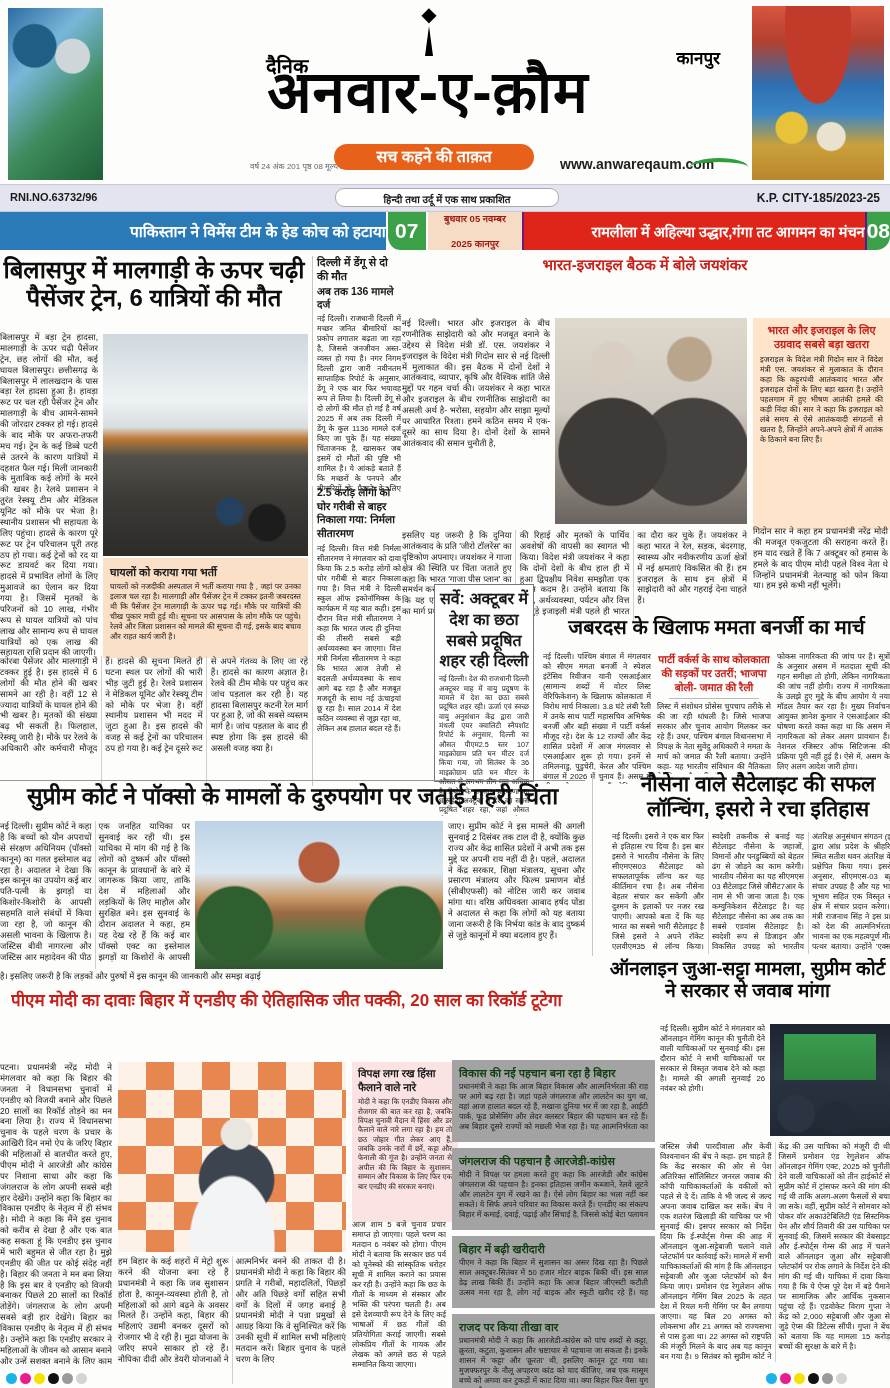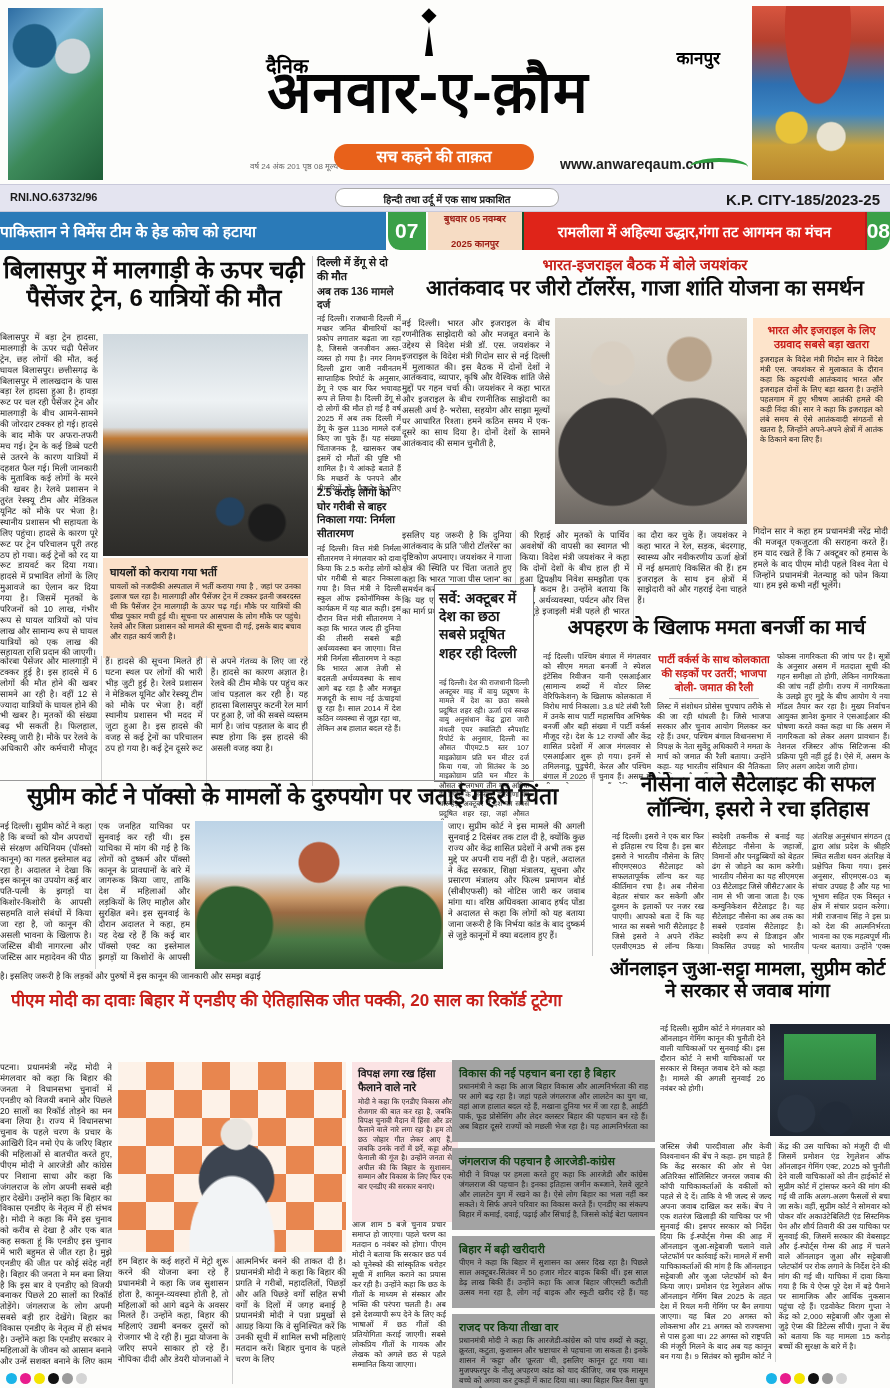--- a/index.html
+++ b/index.html
@@ -56,38 +56,38 @@
     </div>
     <div class="abs" style="left:452px;top:152px;font-size:14px;font-weight:700;color:#222;">www.anwareqaum.com</div>
     <div class="abs" style="left:582px;top:154px;width:58px;height:14px;border-top:4px solid #2f9e3f;border-radius:50%;"></div>
   </div>
 
   <div class="abs" style="left:0;top:184px;width:890px;height:26px;background:#e4e4f0;border-top:1px solid #c9c9da;border-bottom:1px solid #c9c9da;">
     <span class="abs" style="left:10px;top:6px;font-size:11px;font-weight:700;">RNI.NO.63732/96</span>
     <span class="abs" style="left:335px;top:3px;width:222px;height:17px;background:#fff;border:1px solid #aaa;border-radius:9px;text-align:center;">
       <span style="font-size:10px;font-weight:700;line-height:17px;">हिन्दी तथा उर्दू में एक साथ प्रकाशित</span>
     </span>
-    <span class="abs" style="right:10px;top:6px;font-size:15px;font-weight:700;">K.P. CITY-185/2023-25</span>
+    <span class="abs" style="right:10px;top:6px;font-size:12px;font-weight:700;">K.P. CITY-185/2023-25</span>
   </div>
 
   <div class="abs" style="left:0;top:212px;width:890px;height:38px;display:flex;">
-    <div style="width:408px;background:#2a7ab8;color:#fff;display:flex;align-items:center;justify-content:flex-start;">
+    <div style="width:408px;background:#2a7ab8;color:#fff;display:flex;align-items:center;justify-content:flex-end;">
       <span style="font-size:15.5px;font-weight:800;">पाकिस्तान ने विमेंस टीम के हेड कोच को हटाया</span>
     </div>
     <div style="width:40px;background:#3ba048;color:#fff;display:flex;align-items:center;justify-content:center;border-left:2px solid #fff;border-right:2px solid #fff;border-radius:0 0 0 14px;">
       <span style="font-size:21px;font-weight:800;">07</span>
     </div>
     <div style="width:100px;background:#f6dcc4;color:#9b1a12;text-align:center;display:flex;flex-direction:column;justify-content:space-between;">
       <span style="font-size:9.5px;font-weight:800;">बुधवार 05 नवम्बर</span>
       <span style="font-size:9.5px;font-weight:800;">2025 कानपुर</span>
     </div>
-    <div style="width:360px;background:#df2419;color:#fff;display:flex;align-items:center;justify-content:center;border-left:2px solid #14532d;">
+    <div style="width:360px;background:#df2419;color:#fff;display:flex;align-items:center;justify-content:flex-end;border-left:2px solid #701a75;">
       <span style="font-size:14.5px;font-weight:800;">रामलीला में अहिल्या उद्धार,गंगा तट आगमन का मंचन</span>
     </div>
-    <div style="flex:1;background:#3ba048;color:#fff;display:flex;align-items:center;justify-content:center;border-left:2px solid #b91c1c;border-radius:0 0 14px 0;">
+    <div style="flex:1;background:#3ba048;color:#fff;display:flex;align-items:center;justify-content:center;border-left:2px solid #4c1d95;border-radius:0 0 14px 0;">
       <span style="font-size:21px;font-weight:800;">08</span>
     </div>
   </div>
 
   <div class="abs" style="left:0;top:256px;width:308px;height:552px;">
     <div class="hl" style="width:308px;height:70px;font-size:24px;">बिलासपुर में मालगाड़ी के ऊपर चढ़ी पैसेंजर ट्रेन, 6 यात्रियों की मौत</div>
     <div class="abs txt" style="left:0;top:76px;width:98px;height:326px;">बिलासपुर में बड़ा ट्रेन हादसा, मालगाड़ी के ऊपर चढ़ी पैसेंजर ट्रेन, छह लोगों की मौत, कई घायल    बिलासपुर। छत्तीसगढ़ के बिलासपुर में लालखदान के पास बड़ा रेल हादसा हुआ है। हावड़ा रूट पर चल रही पैसेंजर ट्रेन और मालगाड़ी के बीच आमने-सामने की जोरदार टक्कर हो गई। हादसे के बाद मौके पर अफरा-तफरी मच गई। ट्रेन के कई डिब्बे पटरी से उतरने के कारण यात्रियों में दहशत फैल गई। मिली जानकारी के मुताबिक कई लोगों के मरने की खबर है। रेलवे प्रशासन ने तुरंत रेस्क्यू टीम और मेडिकल यूनिट को मौके पर भेजा है। स्थानीय प्रशासन भी सहायता के लिए पहुंचा। हादसे के कारण पूरे रूट पर ट्रेन परिचालन पूरी तरह ठप हो गया। कई ट्रेनों को रद या रूट डायवर्ट कर दिया गया। हादसे में प्रभावित लोगों के लिए मुआवजे का ऐलान कर दिया गया है। जिसमें मृतकों के परिजनों को 10 लाख, गंभीर रूप से घायल यात्रियों को पांच लाख और सामान्य रूप से घायल यात्रियों को एक लाख की सहायता राशि प्रदान की जाएगी।</div>
     <div class="abs photo" style="left:103px;top:78px;width:205px;height:222px;background:
          radial-gradient(circle at 80% 85%, #1c1c1c 7%, transparent 8%),
          radial-gradient(circle at 62% 80%, #24425f 6%, transparent 7%),
@@ -105,43 +105,42 @@
     <div class="txt-s" style="height:178px;">नई दिल्ली। राजधानी दिल्ली में मच्छर जनित बीमारियों का प्रकोप लगातार बढ़ता जा रहा है, जिससे जनजीवन अस्त-व्यस्त हो गया है। नगर निगम दिल्ली द्वारा जारी नवीनतम साप्ताहिक रिपोर्ट के अनुसार, डेंगू ने एक बार फिर भयावह रूप ले लिया है। दिल्ली डेंगू से दो लोगों की मौत हो गई है वर्ष 2025 में अब तक दिल्ली में डेंगू के कुल 1136 मामले दर्ज किए जा चुके हैं। यह संख्या चिंताजनक है, खासकर जब इसमें दो मौतों की पुष्टि भी शामिल है। ये आंकड़े बताते हैं कि मच्छरों के पनपने और बीमारियों के फैलने के लिए अनुकूल परिस्थितियां बनी हुई हैं, जिन पर सख्त नियंत्रण की आवश्यकता है।</div>
   </div>
 
   <div class="abs vr" style="left:312px;top:486px;width:84px;height:300px;padding-left:4px;">
     <div style="font-weight:800;font-size:10.5px;line-height:1.3;margin-bottom:3px;">2.5 करोड़ लोगों को घोर गरीबी से बाहर निकाला गया: निर्मला सीतारमण</div>
     <div class="txt-s" style="height:232px;">नई दिल्ली। वित्त मंत्री निर्मला सीतारमण ने मंगलवार को दावा किया कि 2.5 करोड़ लोगों को घोर गरीबी से बाहर निकाला गया है। वित्त मंत्री ने दिल्ली स्कूल ऑफ इकोनॉमिक्स के कार्यक्रम में यह बात कही। इस दौरान वित्त मंत्री सीतारमण ने कहा कि भारत जल्द ही दुनिया की तीसरी सबसे बड़ी अर्थव्यवस्था बन जाएगा। वित्त मंत्री निर्मला सीतारमण ने कहा कि भारत आज तेजी से बदलती अर्थव्यवस्था के साथ आगे बढ़ रहा है और मजबूत मजदूरी के साथ नई ऊंचाइयां छू रहा है। साल 2014 में देश कठिन व्यवस्था से जूझ रहा था, लेकिन अब हालात बदल रहे हैं।</div>
   </div>
 
   <div class="abs" style="left:400px;top:254px;width:490px;height:372px;">
     <div class="kicker" style="width:490px;font-size:15px;">भारत-इजराइल बैठक में बोले जयशंकर</div>
-    <div class="hl" style="width:490px;height:36px;font-size:21px;margin-top:2px;">आतंकवाद पर जीरो टॉलरेंस, गाजा शांति योजना का समर्थन</div>
     <div class="abs txt" style="left:2px;top:64px;width:148px;height:226px;">नई दिल्ली। भारत और इजराइल के बीच रणनीतिक साझेदारी को और मजबूत बनाने के उद्देश्य से विदेश मंत्री डॉ. एस. जयशंकर ने इजराइल के विदेश मंत्री गिदोन सार से नई दिल्ली में मुलाकात की। इस बैठक में दोनों देशों ने आतंकवाद, व्यापार, कृषि और वैश्विक शांति जैसे मुद्दों पर गहन चर्चा की। जयशंकर ने कहा भारत और इजराइल के बीच रणनीतिक साझेदारी का असली अर्थ है- भरोसा, सहयोग और साझा मूल्यों पर आधारित रिश्ता। हमने कठिन समय में एक-दूसरे का साथ दिया है। दोनों देशों के सामने आतंकवाद की समान चुनौती है,</div>
     <div class="abs photo" style="left:155px;top:64px;width:192px;height:206px;background:
          radial-gradient(circle at 30% 22%, #d8cfc2 10%, transparent 11%),
          radial-gradient(circle at 70% 20%, #b9a48c 10%, transparent 11%),
          radial-gradient(ellipse at 30% 65%, #3d3a38 28%, transparent 29%),
          radial-gradient(ellipse at 72% 65%, #45423f 28%, transparent 29%),
          linear-gradient(180deg,#ded8cd 0%,#cfc9bf 45%,#8d867e 75%,#6a6560 100%);"></div>
     <div class="abs sidebox" style="left:353px;top:64px;width:123px;height:200px;">
       <div class="bt">भारत और इजराइल के लिए उग्रवाद सबसे बड़ा खतरा</div>
       <div class="txt-s" style="height:150px;">इजराइल के विदेश मंत्री गिदोन सार ने विदेश मंत्री एस. जयशंकर से मुलाकात के दौरान कहा कि कट्टरपंथी आतंकवाद भारत और इजराइल दोनों के लिए बड़ा खतरा है। उन्होंने पहलगाम में हुए भीषण आतंकी हमले की कड़ी निंदा की। सार ने कहा कि इजराइल को लंबे समय से ऐसे आतंकवादी संगठनों से खतरा है, जिन्होंने अपने-अपने क्षेत्रों में आतंक के ठिकाने बना लिए हैं।</div>
     </div>
     <div class="abs txt cols3" style="left:2px;top:276px;width:345px;height:92px;">इसलिए यह जरूरी है कि दुनिया आतंकवाद के प्रति 'जीरो टॉलरेंस' का दृष्टिकोण अपनाए। जयशंकर ने गाजा क्षेत्र की स्थिति पर चिंता जताते हुए कहा कि भारत 'गाजा पीस प्लान' का समर्थन करता है और उम्मीद करता है कि यह एक स्थायी शांति समाधान का मार्ग प्रशस्त करेगा। उन्होंने बंधकों की रिहाई और मृतकों के पार्थिव अवशेषों की वापसी का स्वागत भी किया। विदेश मंत्री जयशंकर ने कहा कि दोनों देशों के बीच हाल ही में हुआ द्विपक्षीय निवेश समझौता एक अहम कदम है। उन्होंने बताया कि कृषि, अर्थव्यवस्था, पर्यटन और वित्त से जुड़े इजाइली मंत्री पहले ही भारत का दौरा कर चुके हैं। जयशंकर ने कहा भारत ने रेल, सड़क, बंदरगाह, स्वास्थ्य और नवीकरणीय ऊर्जा क्षेत्रों में नई क्षमताएं विकसित की हैं। हम इजराइल के साथ इन क्षेत्रों में साझेदारी को और गहराई देना चाहते हैं।</div>
     <div class="abs txt" style="left:353px;top:272px;width:135px;height:96px;">गिदोन सार ने कहा हम प्रधानमंत्री नरेंद्र मोदी की मजबूत एकजुटता की सराहना करते हैं। हम याद रखते हैं कि 7 अक्टूबर को हमास के हमले के बाद पीएम मोदी पहले विश्व नेता थे जिन्होंने प्रधानमंत्री नेतन्याहू को फोन किया था। हम इसे कभी नहीं भूलेंगे।</div>
   </div>
 
   <div class="abs" style="left:434px;top:584px;width:100px;height:198px;border:1px solid #777;padding:4px;box-sizing:border-box;background:#fff;">
-    <div style="font-weight:800;font-size:14px;line-height:1.3;margin-bottom:16px;">सर्वे: अक्टूबर में देश का छठा सबसे प्रदूषित शहर रही दिल्ली</div>
+    <div style="font-weight:800;font-size:16px;line-height:1.3;margin-bottom:2px;text-align:center;">सर्वे: अक्टूबर में देश का छठा सबसे प्रदूषित शहर रही दिल्ली</div>
     <div class="txt-s" style="height:142px;font-size:7.2px;">नई दिल्ली। देश की राजधानी दिल्ली अक्टूबर माह में वायु प्रदूषण के मामले में देश का छठा सबसे प्रदूषित शहर रही। ऊर्जा एवं स्वच्छ वायु अनुसंधान केंद्र द्वारा जारी मंथली एयर क्वालिटी स्नैपशॉट रिपोर्ट के अनुसार, दिल्ली का औसत पीएम2.5 स्तर 107 माइक्रोग्राम प्रति घन मीटर दर्ज किया गया, जो सितंबर के 36 माइक्रोग्राम प्रति घन मीटर के औसत से लगभग तीन गुना अधिक है। रिपोर्ट के अनुसार, हरियाणा का धारूहेड़ा अक्टूबर में देश का सबसे प्रदूषित शहर रहा, जहां औसत पीएम2.5 स्तर 123 माइक्रोग्राम प्रति घन मीटर दर्ज हुआ। यहां 77 प्रतिशत दिनों में वायु गुणवत्ता राष्ट्रीय स्वच्छ वायु मानकों से खराब रही, जबकि दो दिन गंभीर और नौ दिन बहुत खराब श्रेणी में रहे।</div>
   </div>
 
   <div class="abs" style="left:543px;top:616px;width:347px;height:170px;">
-    <div class="hl" style="width:347px;height:30px;font-size:20px;">अपहरण के खिलाफ ममता बनर्जी का मार्च</div>
+    <div class="hl" style="width:347px;height:30px;font-size:20px;">जबरदस के खिलाफ ममता बनर्जी का मार्च</div>
     <div class="abs txt-s" style="left:0;top:36px;width:108px;height:132px;">नई दिल्ली। पश्चिम बंगाल में मंगलवार को सीएम ममता बनर्जी ने स्पेशल इंटेंसिव रिवीजन यानी एसआईआर (सामान्य शब्दों में वोटर लिस्ट वेरिफिकेशन) के खिलाफ कोलकाता में विरोध मार्च निकाला। 3.8 घंटे लंबी रैली में उनके साथ पार्टी महासचिव अभिषेक बनर्जी और बड़ी संख्या में पार्टी वर्कर्स मौजूद रहे। देश के 12 राज्यों और केंद्र शासित प्रदेशों में आज मंगलवार से एसआईआर शुरू हो गया। इनमें से तमिलनाडु, पुडुचेरी, केरल और पश्चिम बंगाल में 2026 में चुनाव हैं। असम में भी अगले साल चुनाव हैं, लेकिन अभी यहां एसआईआर का शेड्यूल तय नहीं है। एसआईआर पर ममता की पार्टी तृणमूल कांग्रेस का आरोप है कि वोटर</div>
     <div class="abs" style="left:114px;top:36px;width:114px;height:132px;">
       <div class="redsub">पार्टी वर्कर्स के साथ कोलकाता की सड़कों पर उतरीं; भाजपा बोली- जमात की रैली</div>
       <div class="thinrule" style="margin:3px 12px;"></div>
       <div class="txt-s" style="height:72px;">लिस्ट में संशोधन प्रोसेस चुपचाप तरीके से की जा रही धांधली है। जिसे भाजपा सरकार और चुनाव आयोग मिलकर कर रहे हैं। उधर, पश्चिम बंगाल विधानसभा में विपक्ष के नेता सुवेंदु अधिकारी ने ममता के मार्च को जमात की रैली बताया। उन्होंने कहा- यह भारतीय संविधान की नैतिकता के खिलाफ है। वहीं, बंगाल भाजपा अध्यक्ष समिक भट्टाचार्य ने कहा- ममता जी को अगर कुछ कहना है, तो उन्हें सुप्रीम कोर्ट का दरवाजा खटखटाना चाहिए। 12 राज्यों में एसआईआर के दौरान आयोग का</div>
     </div>
     <div class="abs txt-s" style="left:234px;top:36px;width:113px;height:132px;">फोकस नागरिकता की जांच पर है। सूत्रों के अनुसार असम में मतदाता सूची की गहन समीक्षा तो होगी, लेकिन नागरिकता की जांच नहीं होगी। राज्य में नागरिकता के उलझे हुए मुद्दे के बीच आयोग ये नया मॉडल तैयार कर रहा है। मुख्य निर्वाचन आयुक्त ज्ञानेश कुमार ने एसआईआर की घोषणा करते वक्त कहा था कि असम में नागरिकता को लेकर अलग प्रावधान हैं। नेशनल रजिस्टर ऑफ सिटिजन्स की प्रक्रिया पूरी नहीं हुई है। ऐसे में, असम के लिए अलग आदेश जारी होगा।</div>
   </div>
 
   <div class="abs" style="left:0;top:780px;width:585px;height:206px;border-top:1px solid #999;padding-top:2px;">

